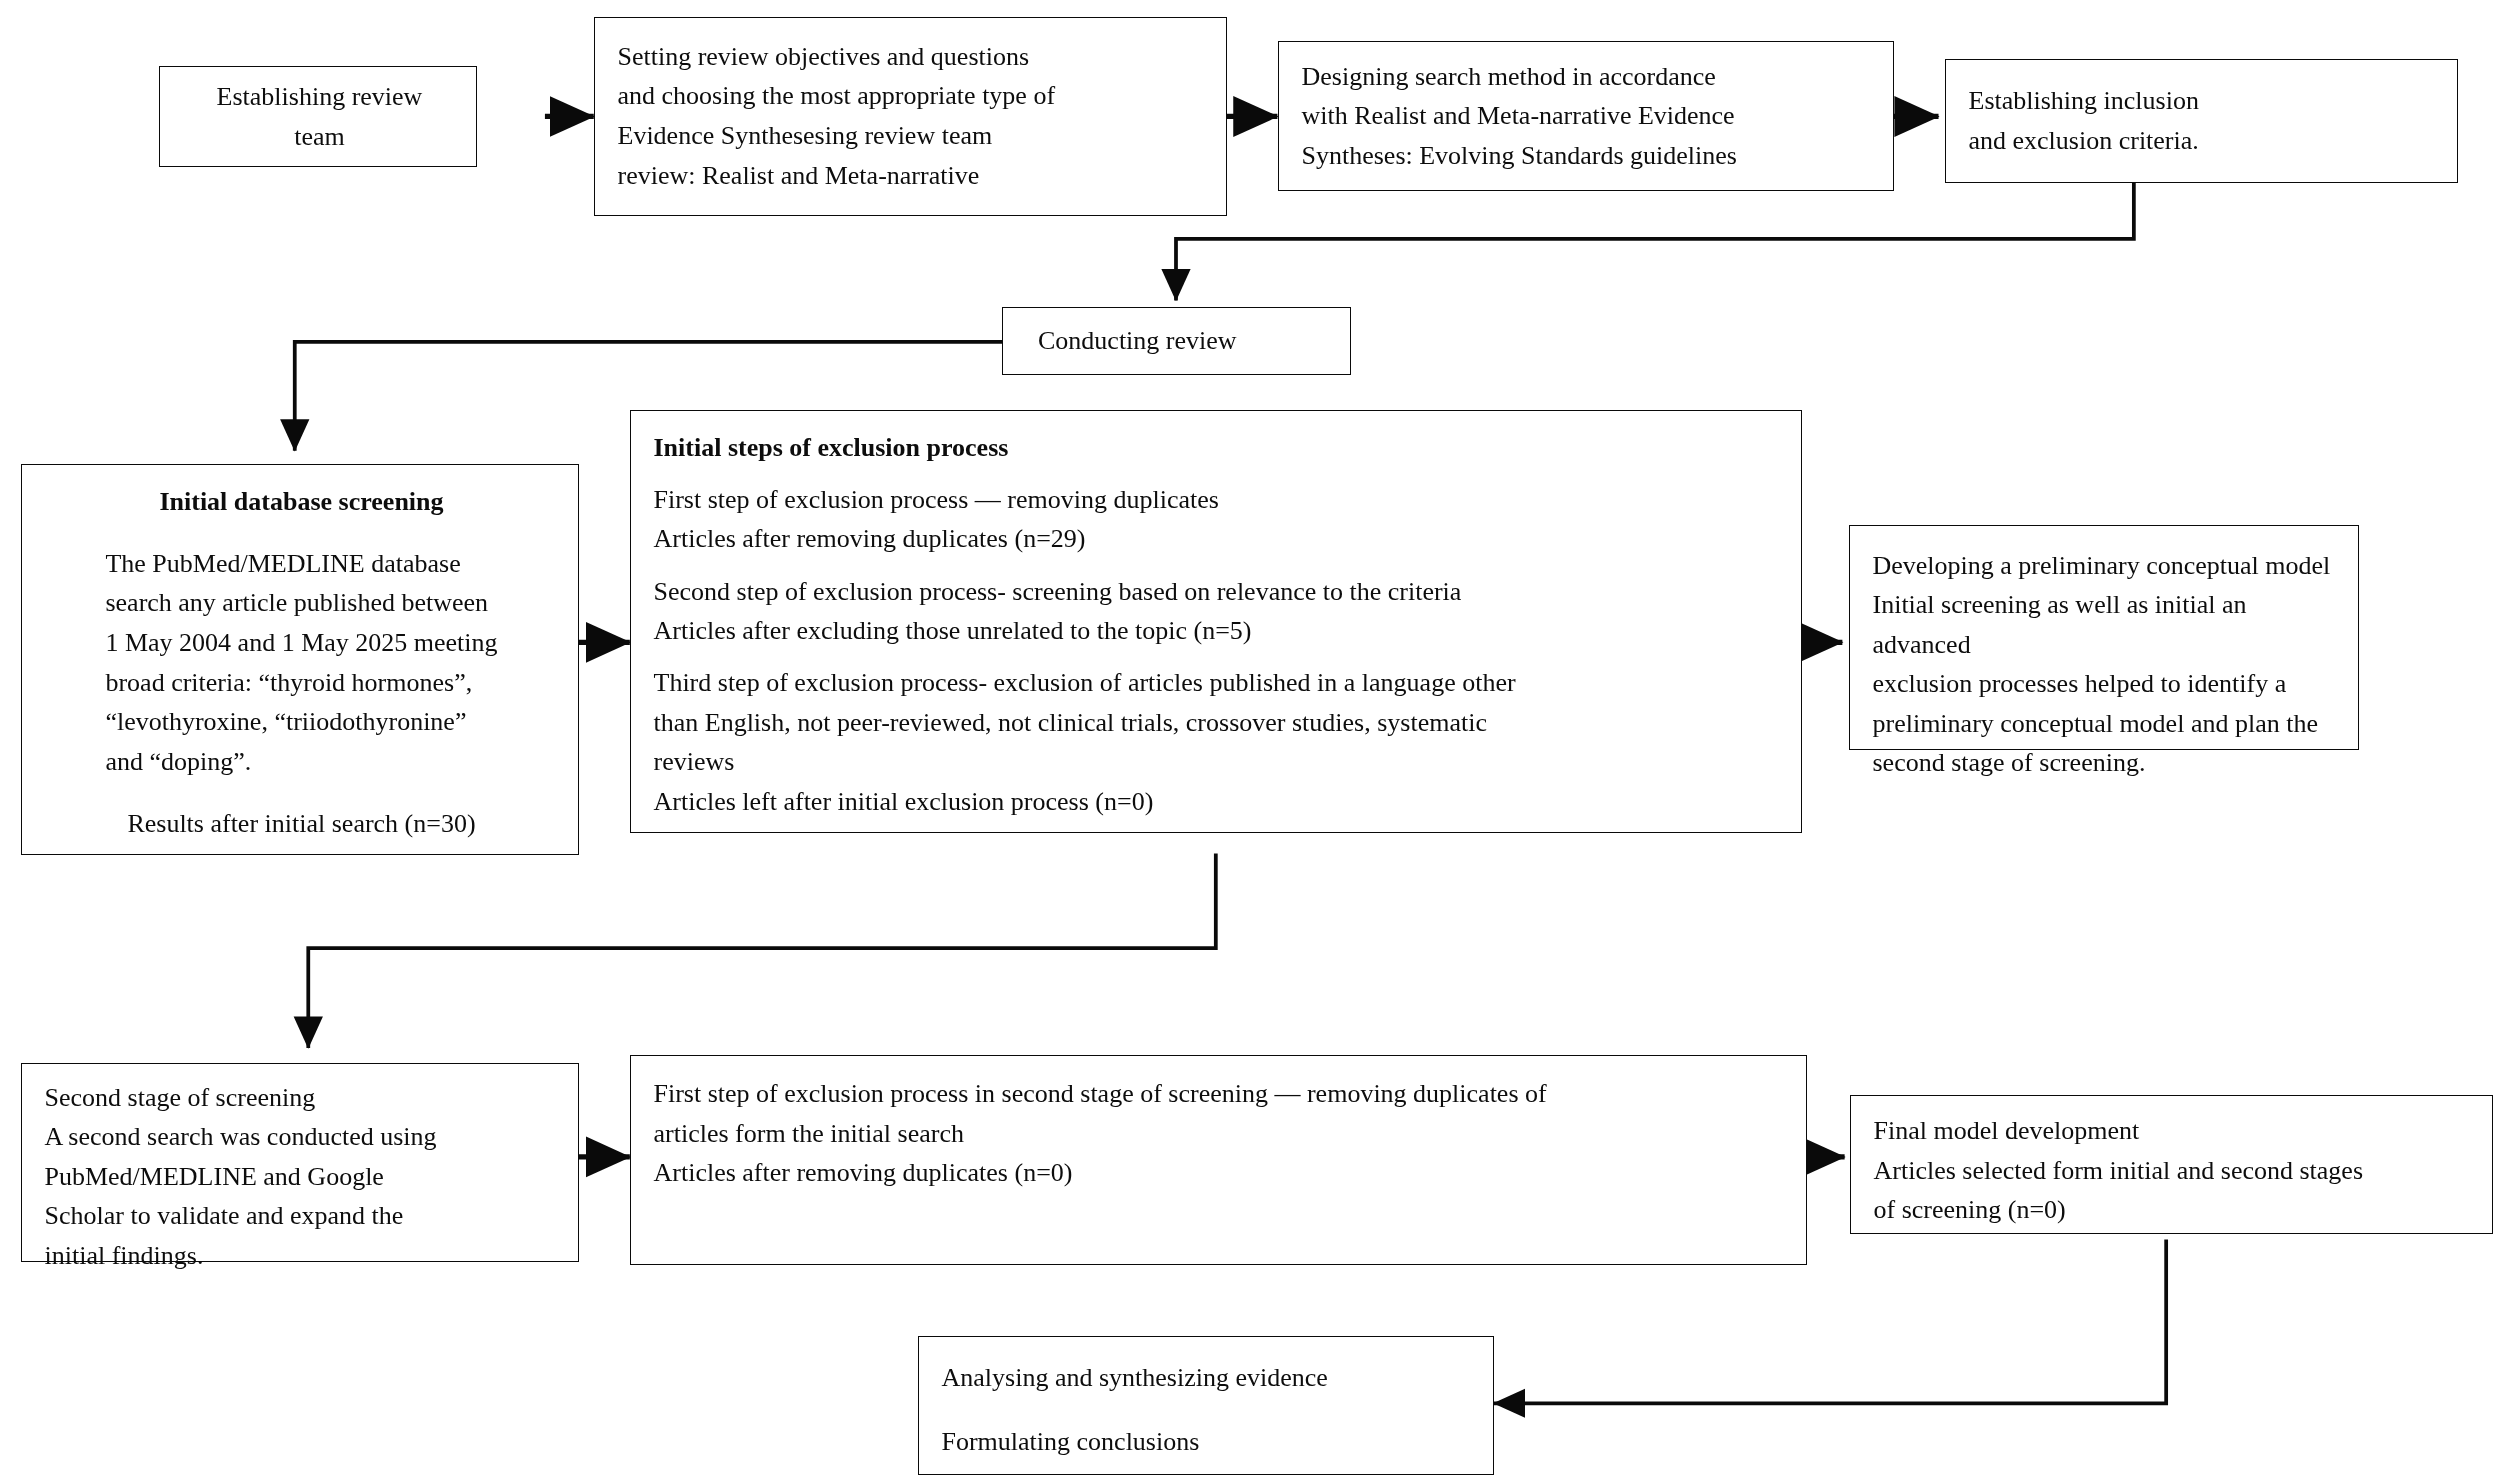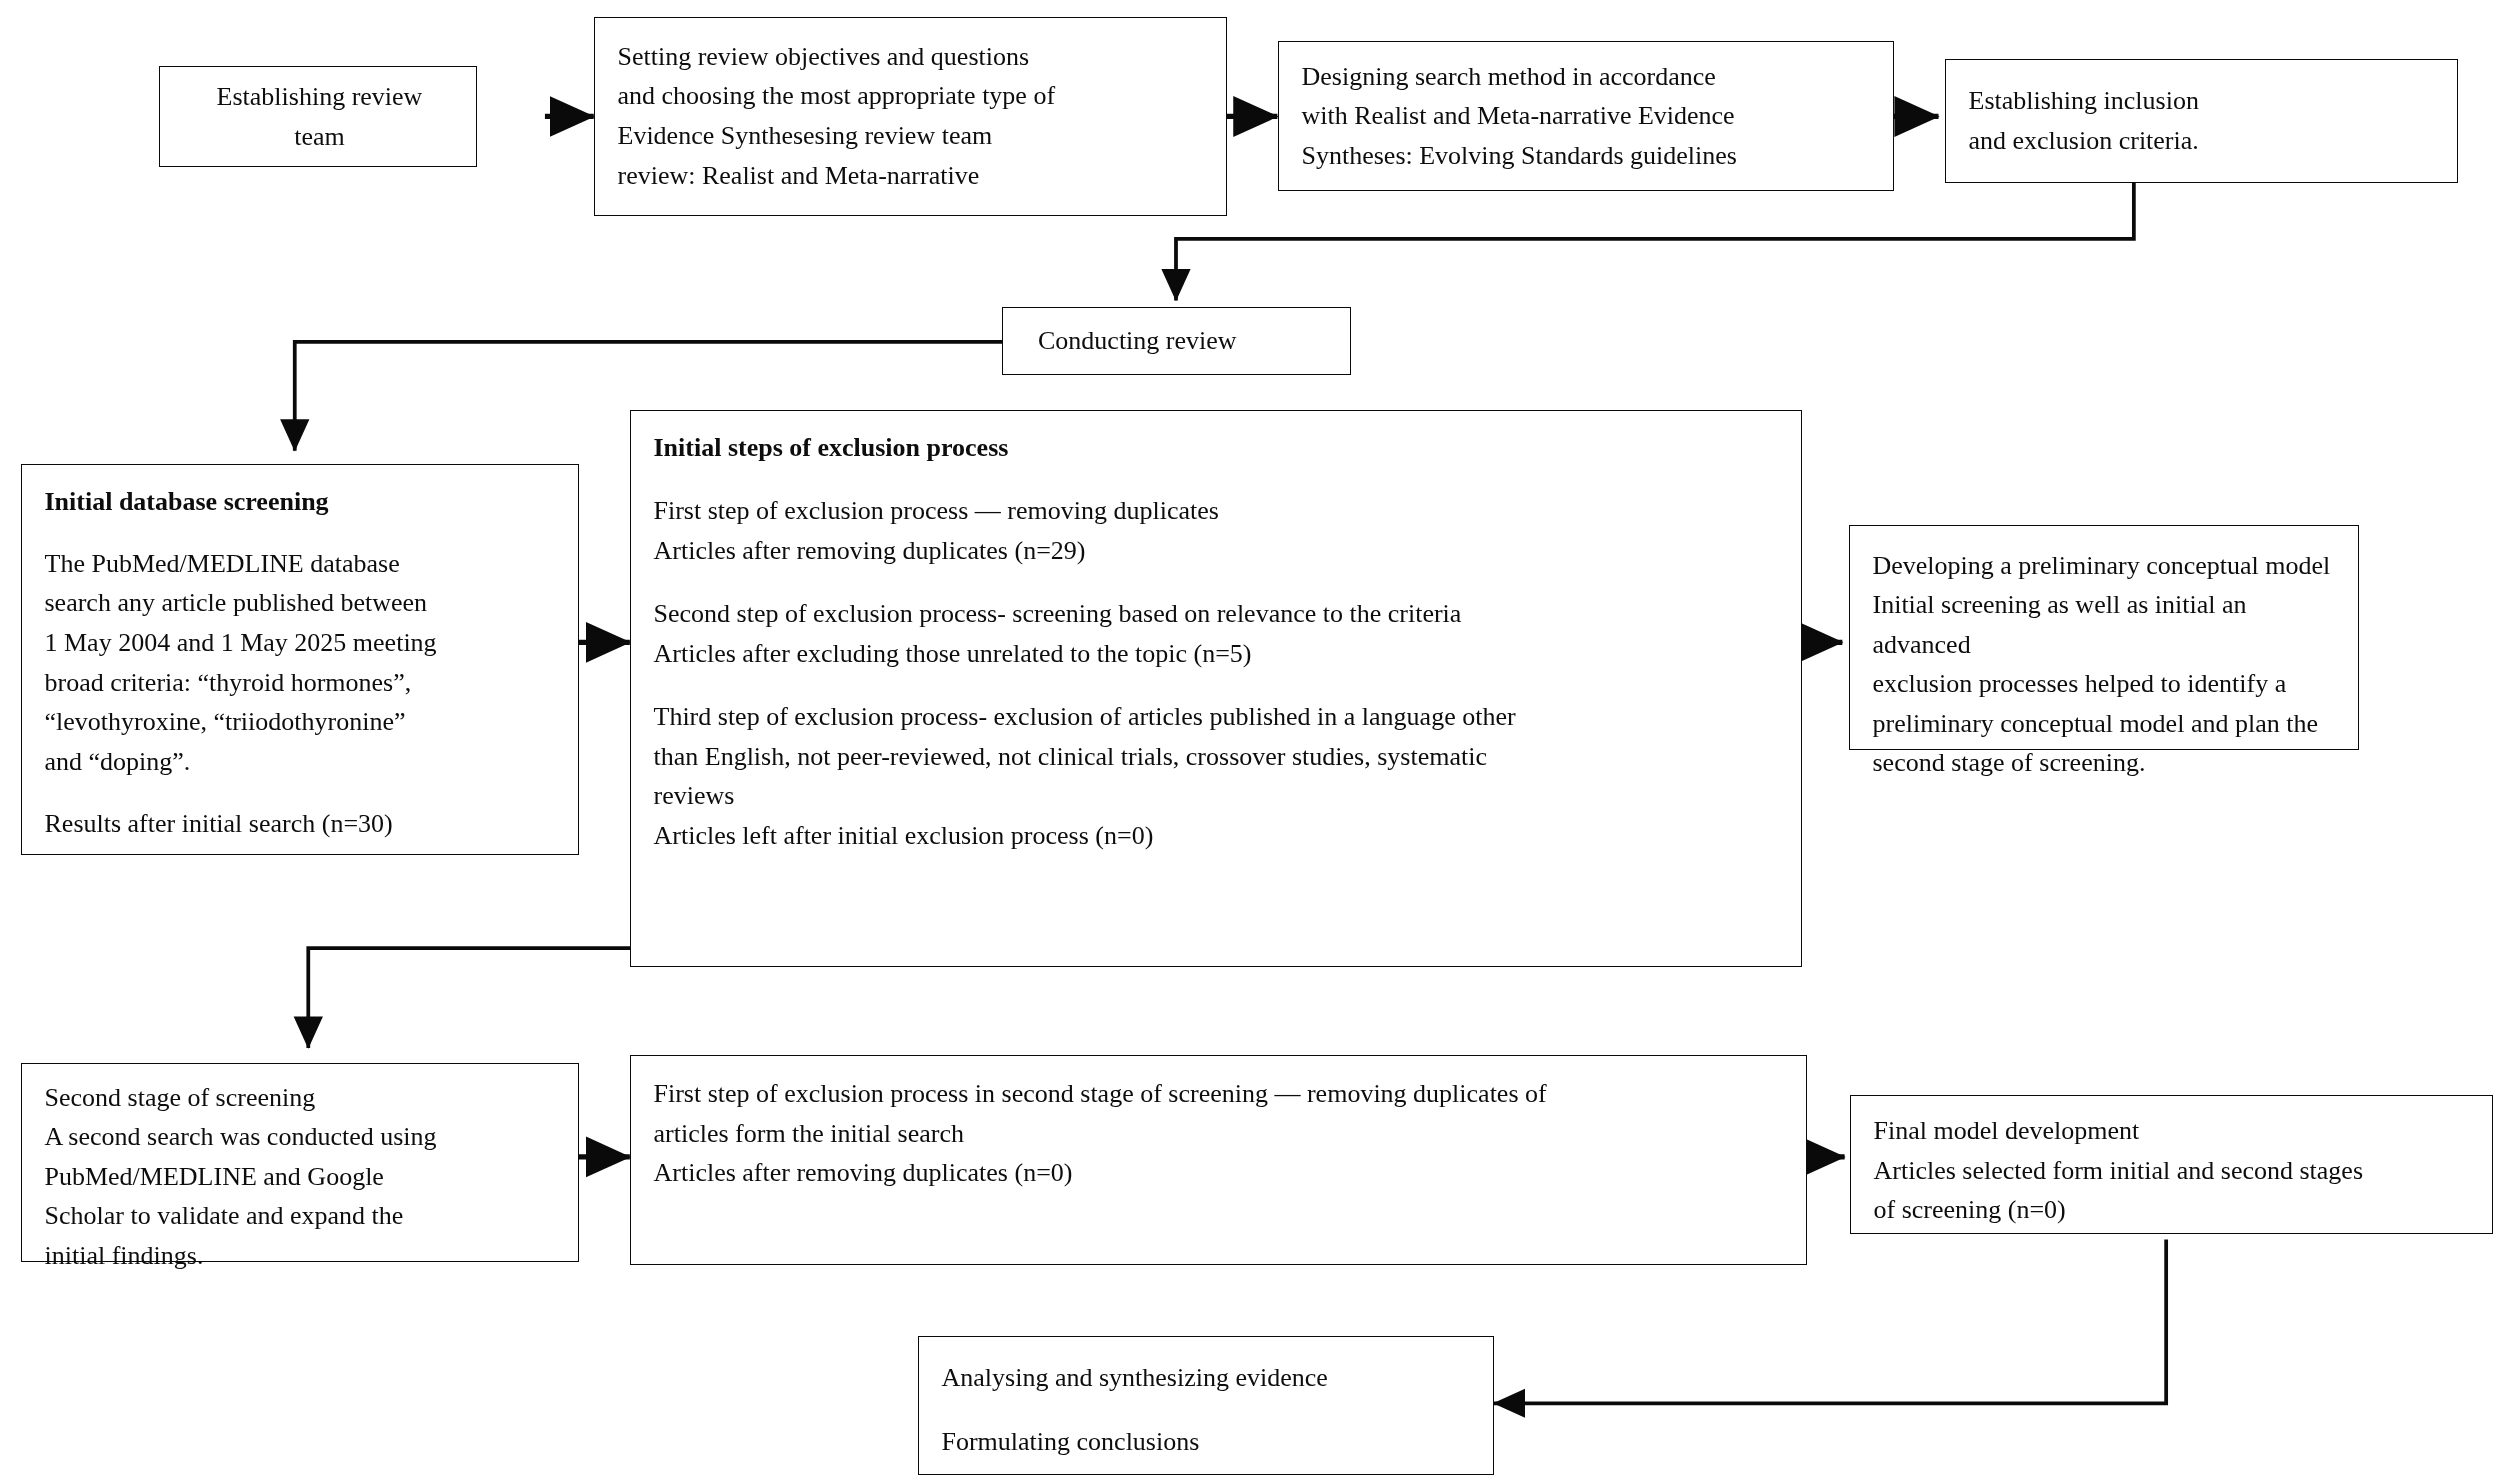--- a/index.html
+++ b/index.html
@@ -110,34 +110,34 @@
 
   <div class="node" style="left:1945px; top:59px; width:513px; height:124px;">
     <span class="para">Establishing inclusion</span>
     <span class="para">and exclusion criteria.</span>
   </div>
 
   <div class="node" style="left:1002px; top:307px; width:349px; height:68px; padding-left:35px;">
     <span class="para">Conducting review</span>
   </div>
 
-  <div class="node vtop" style="left:21px; top:464px; width:558px; height:391px; padding-top:16.5px;">
+  <div class="node vtop" style="left:21px; top:464px; width:558px; height:391px; padding-top:16.5px;align-items:center;">
     <span class="para ttl">Initial database screening</span>
     <span class="gap"></span>
     <span class="para">The PubMed/MEDLINE database
 search any article published between
 1 May 2004 and 1 May 2025 meeting
 broad criteria: “thyroid hormones”,
 “levothyroxine, “triiodothyronine”
 and “doping”.</span>
     <span class="gap"></span>
     <span class="para">Results after initial search (n=30)</span>
   </div>
 
-  <div class="node vtop" style="left:630px; top:410px; width:1172px; height:557px; padding-top:16.5px;">
+  <div class="node vtop" style="left:630px; top:410px; width:1172px; height:423px; padding-top:16.5px;">
     <span class="para ttl">Initial steps of exclusion process</span>
     <span class="gap"></span>
     <span class="para">First step of exclusion process — removing duplicates
 Articles after removing duplicates (n=29)</span>
     <span class="gap"></span>
     <span class="para">Second step of exclusion process- screening based on relevance to the criteria
 Articles after excluding those unrelated to the topic (n=5)</span>
     <span class="gap"></span>
     <span class="para">Third step of exclusion process- exclusion of articles published in a language other
 than English, not peer-reviewed, not clinical trials, crossover studies, systematic

